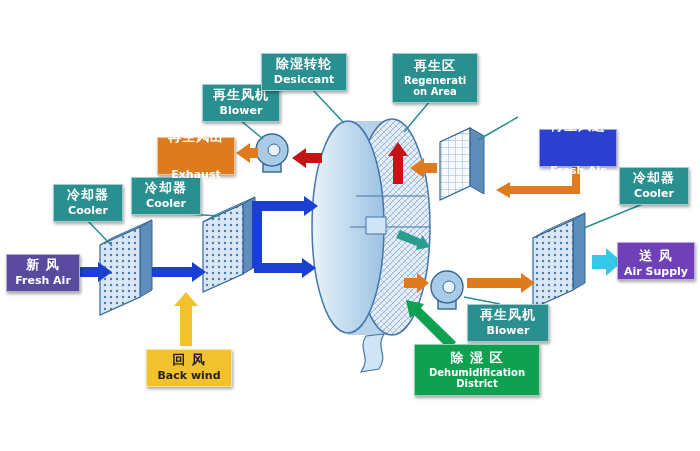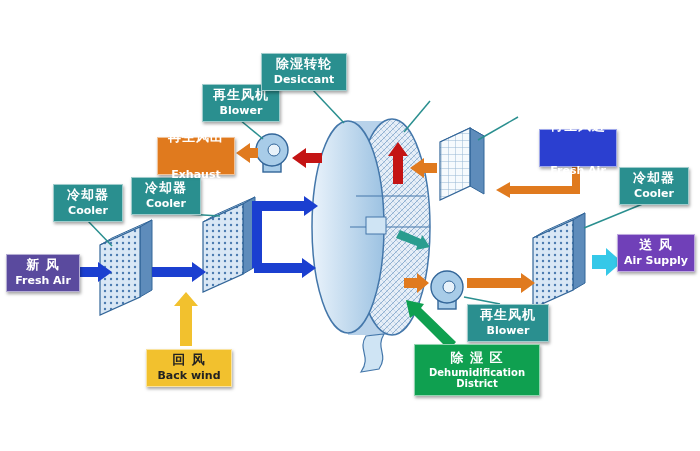--- a/index.html
+++ b/index.html
@@ -30,21 +30,21 @@
   .lbl-cooler-left1{left:53px;top:184px;width:68px;height:36px;}
   .lbl-cooler-left2{left:131px;top:177px;width:68px;height:36px;}
   .lbl-back-wind{left:146px;top:349px;width:84px;height:36px;}
   .lbl-regen-blower{left:202px;top:84px;width:76px;height:36px;}
   .lbl-exhaust{left:157px;top:137px;width:76px;height:36px;}
   .lbl-desiccant{left:261px;top:53px;width:84px;height:36px;}
   .lbl-regen-area{left:392px;top:53px;width:84px;height:48px;}
   .lbl-heater{left:482px;top:81px;width:92px;height:36px;}
   .lbl-regen-fresh-air{left:539px;top:129px;width:76px;height:36px;gap:29px;}
   .lbl-cooler-right{left:619px;top:167px;width:68px;height:36px;}
-  .lbl-air-supply{left:617px;top:234px;width:76px;height:36px;}
+  .lbl-air-supply{left:617px;top:242px;width:76px;height:36px;justify-content:flex-end;}
   .lbl-dehumid-blower{left:467px;top:304px;width:80px;height:36px;}
   .lbl-dehumid-district{left:414px;top:344px;width:124px;height:50px;}
   
   .box-top{fill:#bcd9ee;stroke:#336699;stroke-width:1;}
   .box-side{fill:#5e8cbb;stroke:#336699;stroke-width:1;}
   .box-front{stroke:#336699;stroke-width:1.2;}
   .wheel-line{stroke:#4477aa;stroke-width:1;}
   .fan{fill:#a8cce8;stroke:#336699;stroke-width:1.4;}
   .fan-hub{fill:#e8f2fa;stroke:#336699;stroke-width:1;}
   .conn{stroke:var(--teal);stroke-width:1.5;fill:none;}
@@ -199,20 +199,25 @@
   <div class="label bg-orange lbl-exhaust">
     <span class="zh">再生风出</span>
     <span class="en">Exhaust</span>
   </div>
 
   <div class="label bg-teal lbl-desiccant">
     <span class="zh">除湿转轮</span>
     <span class="en">Desiccant</span>
   </div>
 
+  <div class="label bg-teal lbl-regen-area">
+    <span class="zh">再生区</span>
+    <span class="en en-sm">Regenerati</span>
+    <span class="en en-sm">on Area</span>
+  </div>
 
 
   <div class="label bg-blue lbl-regen-fresh-air">
     <span class="zh">再生风进</span>
     <span class="en">Fresh Air</span>
   </div>
 
   <div class="label bg-teal lbl-cooler-right">
     <span class="zh">冷却器</span>
     <span class="en">Cooler</span>

